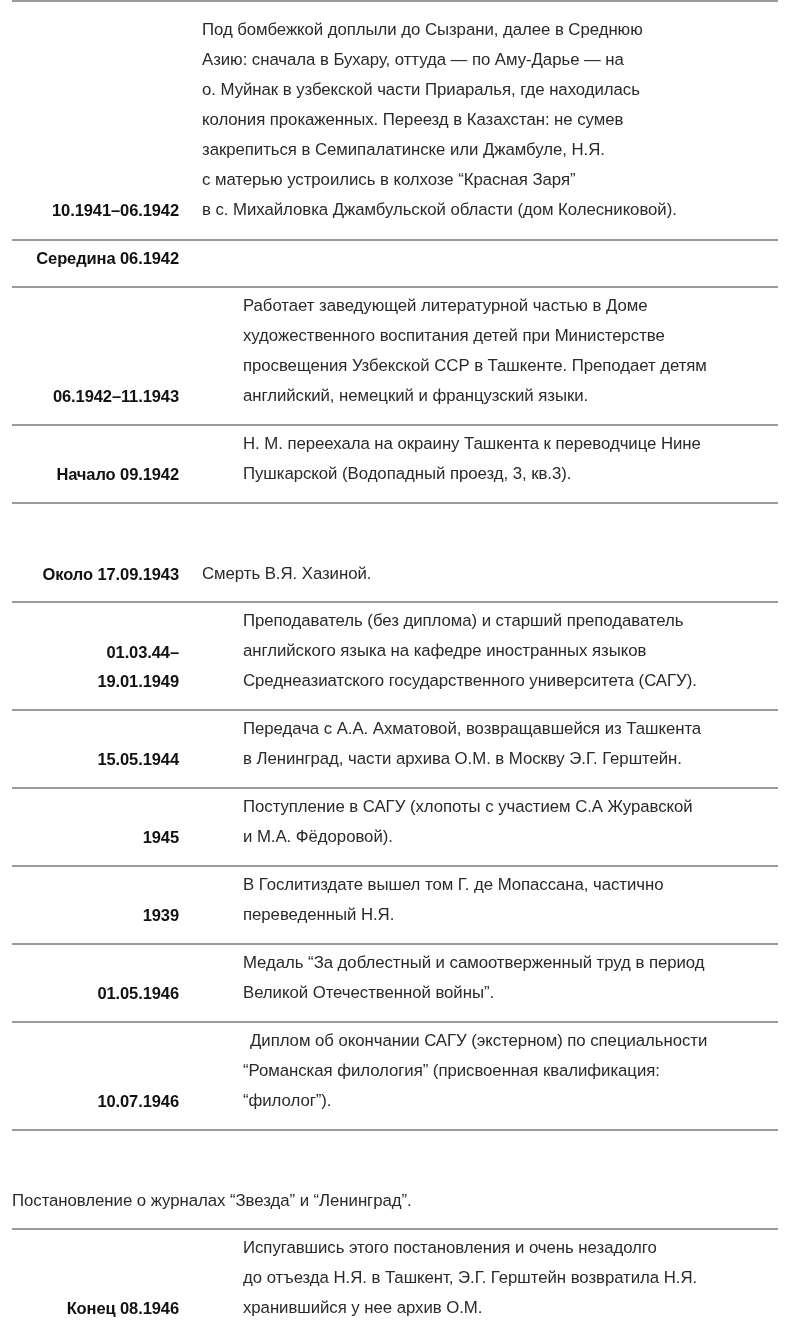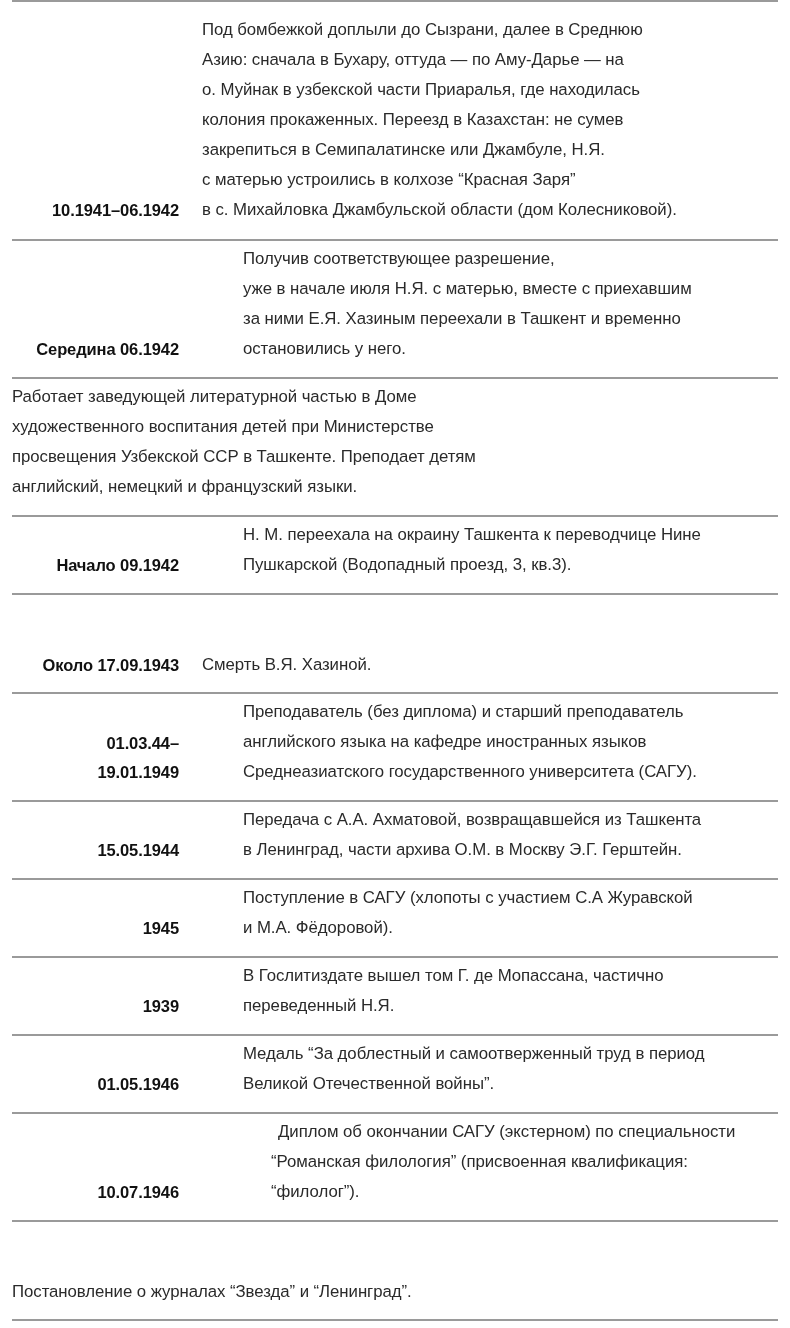--- a/index.html
+++ b/index.html
@@ -56,21 +56,20 @@
     font-size: 16.8px;
     line-height: 30px;
     color: #2a2a2a;
     white-space: pre-line;
     padding-right: 4px;
     letter-spacing: -0.05px;
   }
 
   .text-cell.indented {
     text-indent: 7px;
-    margin-left: 28px;
   }
 
   .row.pad-lg { padding-top: 13px; padding-bottom: 14px; }
   .row.pad-md { padding-top: 3px; padding-bottom: 13px; gap: 41px; }
   .row.pad-sm { padding-top: 11px; padding-bottom: 12px; margin-top: 44px; }
 </style>
 </head>
 <body>
 
 <div class="chronology">
@@ -84,28 +83,25 @@
 о. Муйнак в узбекской части Приаралья, где находилась
 колония прокаженных. Переезд в Казахстан: не сумев
 закрепиться в Семипалатинске или Джамбуле, Н.Я.
 с матерью устроились в колхозе “Красная Заря”
 в с. Михайловка Джамбульской области (дом Колесниковой).</div>
   </div>
   <div class="rule"></div>
 
   <div class="row pad-md">
     <div class="date-cell">Середина 06.1942</div>
-    <div class="text-cell">Получив соответствующее разрешение,
-уже в начале июля Н.Я. с матерью, вместе с приехавшим
-за ними Е.Я. Хазиным переехали в Ташкент и временно
-остановились у него.</div>
   </div>
   <div class="rule"></div>
 
   <div class="row pad-md">
+    <div class="date-cell">06.1942–11.1943</div>
     <div class="text-cell">Работает заведующей литературной частью в Доме
 художественного воспитания детей при Министерстве
 просвещения Узбекской ССР в Ташкенте. Преподает детям
 английский, немецкий и французский языки.</div>
   </div>
   <div class="rule"></div>
 
   <div class="row pad-md">
     <div class="date-cell">Начало 09.1942</div>
     <div class="text-cell">Н. М. переехала на окраину Ташкента к переводчице Нине

